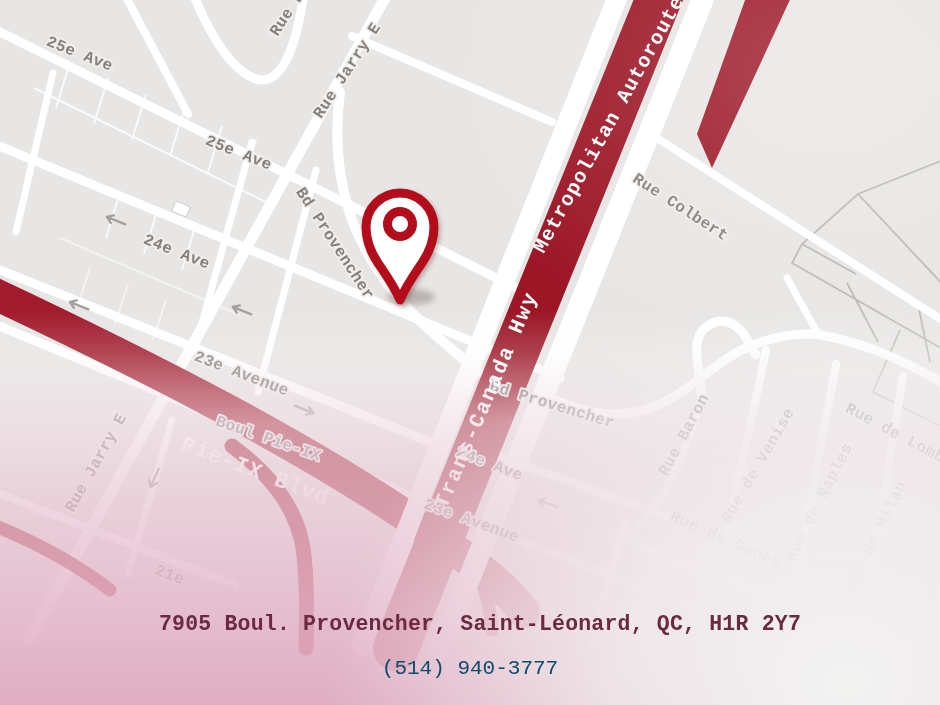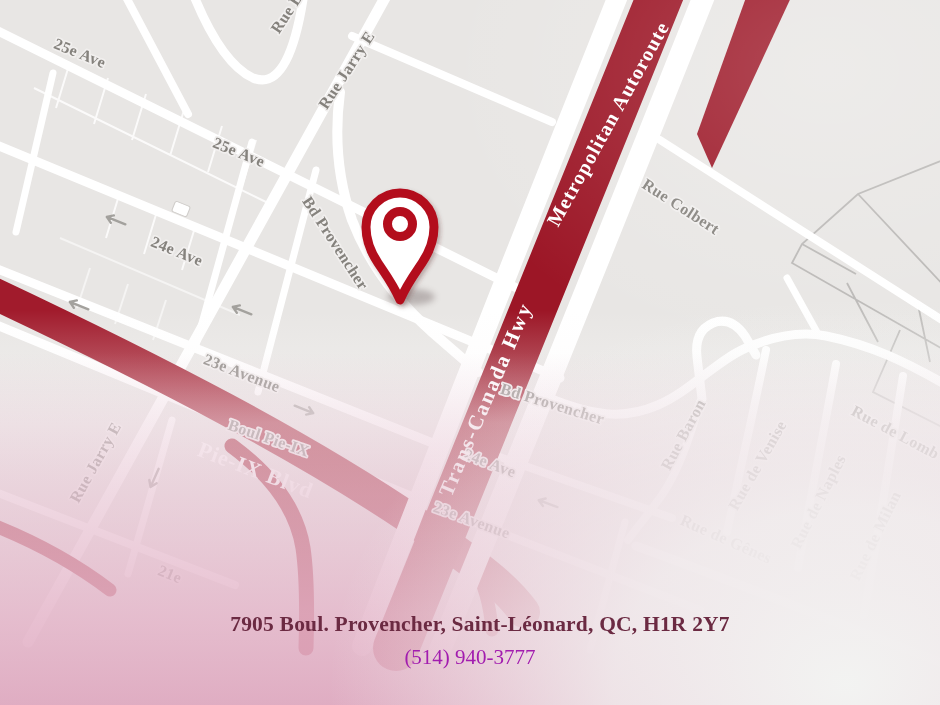--- a/index.html
+++ b/index.html
@@ -1,30 +1,30 @@
 <!DOCTYPE html>
 <html><head>
 <meta charset="utf-8">
 <style>
   html,body{margin:0;padding:0;background:#ffffff}
   .stage{position:relative;width:940px;height:705px;overflow:hidden;
-         font-family:Liberation Serif, serif;background:#e8e6e4}
+         font-family:Liberation Mono, monospace;background:#e8e6e4}
   .stage svg{position:absolute;left:0;top:0}
   .street{stroke:#ffffff;fill:none;stroke-linecap:round;stroke-linejoin:round}
   .lot{stroke:#ffffff;fill:none;stroke-width:2;opacity:.8}
   .rail{stroke:#b5b3b0;fill:none;stroke-width:1.8;opacity:.9}
   .redroad{fill:none;stroke-linecap:round}
   .rl{font-size:16px;fill:#85827d;font-weight:bold;letter-spacing:.4px;
       paint-order:stroke fill;stroke:#f1efee;stroke-width:3.4px;stroke-linejoin:round;
       text-anchor:middle}
   .hl{font-weight:bold;fill:#ffffff;text-anchor:middle}
   .arrow{stroke:#a3a19d;stroke-width:2.4;fill:none;stroke-linecap:round;stroke-linejoin:round}
   .footer{position:absolute;left:0;right:0;top:612px;text-align:center;z-index:5}
   .addr{font-size:21.5px;font-weight:bold;color:#6b2a42;letter-spacing:.2px;transform:translateX(10px)}
-  .phone{font-size:21px;color:#a21caf;margin-top:8px}
+  .phone{font-size:21px;color:#0c4a6e;margin-top:21px}
 </style>
 </head>
 <body>
 
 <div class="stage">
 <svg width="940" height="705" viewBox="0 0 940 705">
   <defs>
     <filter id="blur3" x="-60%" y="-60%" width="220%" height="220%">
       <feGaussianBlur stdDeviation="3"></feGaussianBlur>
     </filter>

